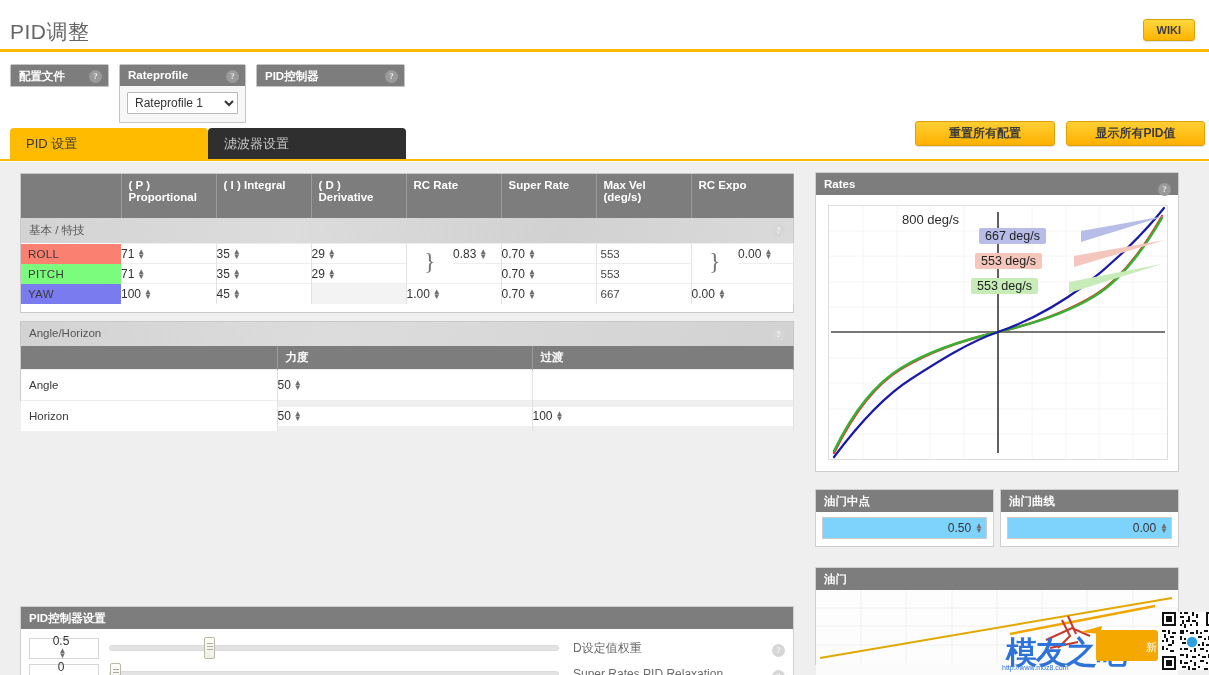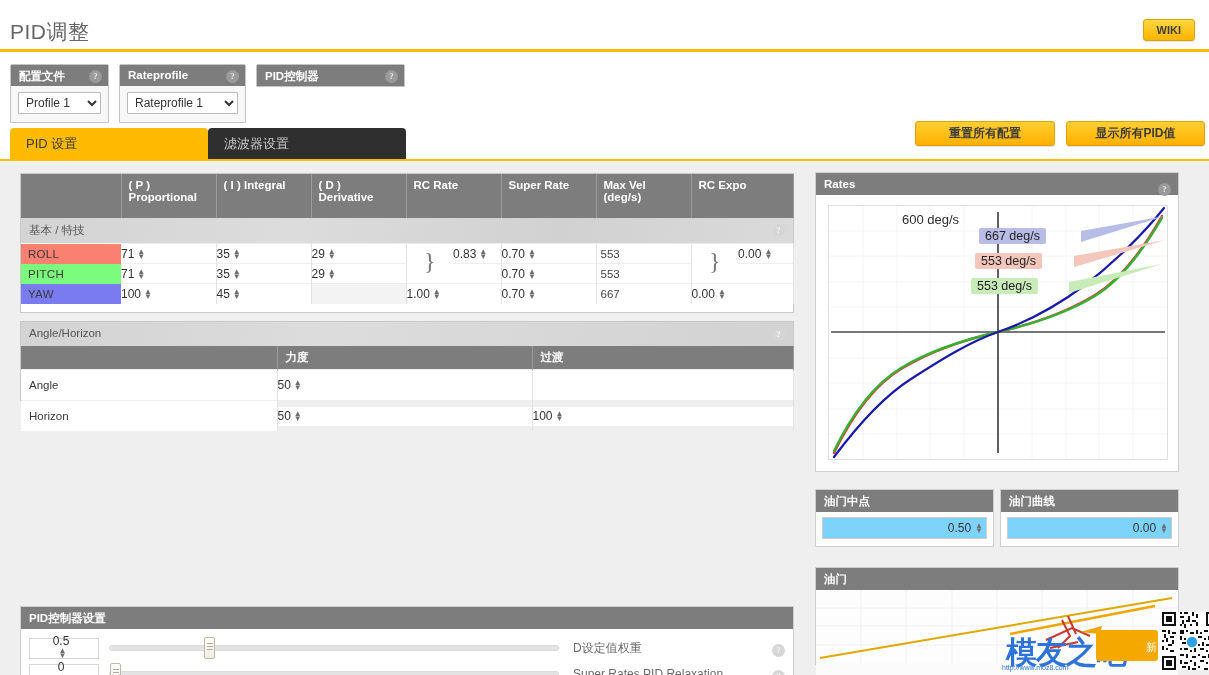--- a/index.html
+++ b/index.html
@@ -228,25 +228,20 @@
     <div class="page-title">PID调整</div>
     <button class="wiki-btn">WIKI</button>
   </div>
 
   <div class="profile-row">
 
     <div class="sel-box" id="box-profile">
       <div class="hdr">
         <span>配置文件</span>
         <span class="qm"><span class="qmark">?</span></span>
-      </div>
-      <div class="selwrap">
-        <select class="styled">
-          <option>Profile 1</option>
-        </select>
       </div>
     </div>
 
     <div class="sel-box" id="box-rateprofile">
       <div class="hdr">
         <span>Rateprofile</span>
         <span class="qm"><span class="qmark">?</span></span>
       </div>
       <div class="selwrap">
         <select class="styled">
@@ -625,21 +620,21 @@
           <line x1="2" y1="126" x2="336" y2="126" stroke="#4a4a4a" stroke-width="1.4"></line>
           <line x1="169" y1="6" x2="169" y2="247" stroke="#1c1c1c" stroke-width="1.4"></line>
 
           <path d="M 5,247 C 22,212 44,180 72,163 C 100,146 134,134 169,126 C 204,118 238,106 266,89 C 294,72 316,40 333,10" fill="none" stroke="#e8392c" stroke-width="2.4" stroke-linecap="round"></path>
 
           <path d="M 5,245 C 22,210 44,179 72,162 C 100,145 134,134 169,126 C 204,118 238,107 266,90 C 294,73 316,41 333,12" fill="none" stroke="#35b135" stroke-width="2.4" stroke-linecap="round"></path>
 
           <path d="M 5,251 C 26,223 52,192 82,173 C 110,155 140,136 169,126 C 198,116 228,100 256,79 C 286,56 316,26 335,2" fill="none" stroke="#1a1aa8" stroke-width="2.2" stroke-linecap="round"></path>
         </svg>
 
-        <div class="maxlabel" style="left:73px; top:6px;">600 deg/s</div>
+        <div class="maxlabel" style="left:73px; top:6px;">800 deg/s</div>
 
         
         <svg style="position:absolute;left:0;top:0;" width="338" height="253">
           <polygon points="252,25 336,10 252,36" fill="#b8bde8"></polygon>
           <polygon points="245,50 336,34 245,61" fill="#f5c6bc"></polygon>
           <polygon points="240,76 333,58 240,87" fill="#c8ecb8"></polygon>
         </svg>
 
         <div class="badge b1" style="left:150px; top:22px;">667 deg/s</div>
         <div class="badge b2" style="left:146px; top:47px;">553 deg/s</div>

